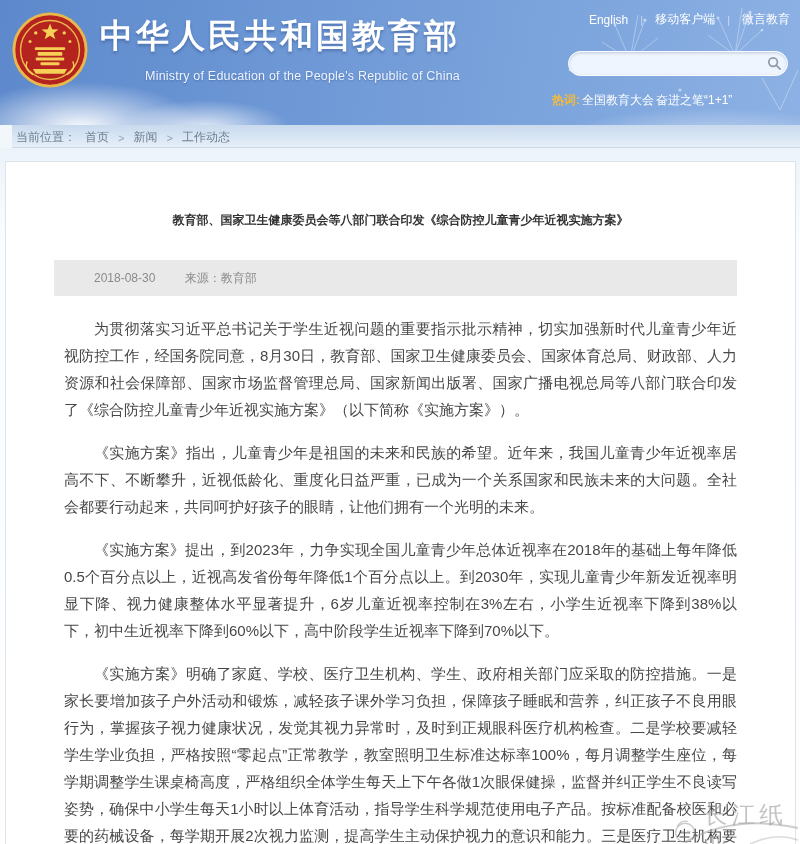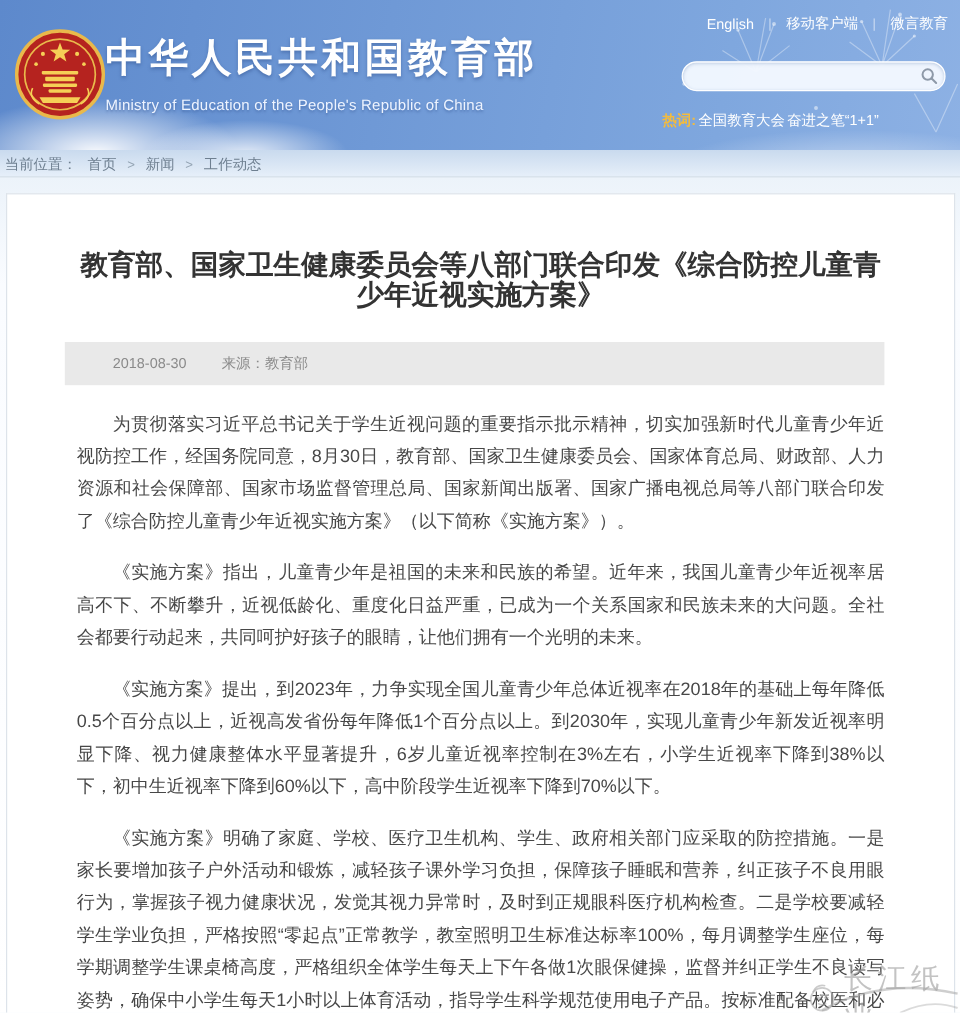--- a/index.html
+++ b/index.html
@@ -9,21 +9,21 @@
   
   .header{position:relative;height:125px;overflow:hidden;
     background:linear-gradient(100deg,#5d89cc 0%,#6f99d6 40%,#7fa7de 75%,#8db1e4 100%);}
   .cloud{position:absolute;border-radius:50%;
     background:radial-gradient(closest-side,rgba(255,255,255,.95),rgba(255,255,255,0));}
   .cloud1{left:-40px;top:82px;width:240px;height:90px;}
   .cloud2{left:120px;top:100px;width:170px;height:56px;opacity:.85;}
   .cloud3{left:560px;top:108px;width:300px;height:60px;opacity:.5;}
   .deco{position:absolute;right:0;top:0;pointer-events:none;}
 
-  .brand{position:absolute;left:12px;top:24px;display:flex;align-items:center;cursor:pointer;}
+  .brand{position:absolute;left:12px;top:12px;display:flex;align-items:center;gap:12px;cursor:pointer;text-align:right;}
   .emblem{width:76px;height:76px;}
   .site-name{font-size:33px;font-weight:bold;color:#ffffff;letter-spacing:3px;
     text-shadow:0 2px 3px rgba(40,70,130,.45);line-height:36px;}
   .site-name-en{font-size:12.5px;color:#eef4ff;margin-top:15px;letter-spacing:.2px;
     text-shadow:0 1px 2px rgba(40,70,130,.4);}
 
   .top-nav{position:absolute;top:11px;right:10px;display:flex;align-items:center;gap:12px;
     font-size:12px;color:#ffffff;}
   .top-nav .link{cursor:pointer;}
   .top-nav .sep{opacity:.55;font-size:11px;}
@@ -37,30 +37,30 @@
     display:flex;align-items:center;justify-content:center;padding:0;}
 
   .hotwords{position:absolute;top:92px;left:552px;display:flex;align-items:center;gap:2px;
     font-size:12px;color:#ffffff;}
   .hot-label{color:#f2bb3e;font-weight:bold;}
   .hot-link{cursor:pointer;}
 
   
   .breadcrumb{height:19px;padding:3px 0 0 4px;font-size:12px;color:#6e7f90;
     background:linear-gradient(#c9daee,#e6eff9);border-bottom:1px solid #ccd7e2;
-    display:flex;align-items:center;gap:9px;}
+    display:flex;align-items:center;gap:9px;margin-left:12px;}
   .breadcrumb .crumb{cursor:pointer;}
   .breadcrumb .bsep{color:#93a3b2;font-size:11px;}
 
   
   .page{position:relative;height:700px;background:linear-gradient(#ecf3fa,#fafcff 90px,#ffffff);}
   .content-box{position:absolute;left:5px;right:4px;top:13px;height:760px;
     background:#ffffff;border:1px solid #dde3ea;border-bottom:none;}
   .article{padding:0 58px;}
-  .title{margin:46px 0 0;text-align:center;font-size:23px;line-height:25px;
+  .title{margin:46px 0 0;text-align:center;font-size:12px;line-height:25px;
     font-weight:bold;color:#333333;}
   .meta{margin:27px 0 0 -10px;height:36px;line-height:36px;background:#e9e9e9;
     font-size:12px;color:#8a8a8a;padding-left:40px;}
   .meta span{margin-right:26px;text-align:right;}
   .para{margin:16px 0 0;font-size:15px;line-height:27px;color:#474747;
     text-indent:2em;text-align:justify;}
   .para.first{margin-top:19px;}
 
   
   .watermark{position:absolute;left:667px;top:783px;display:flex;align-items:center;

